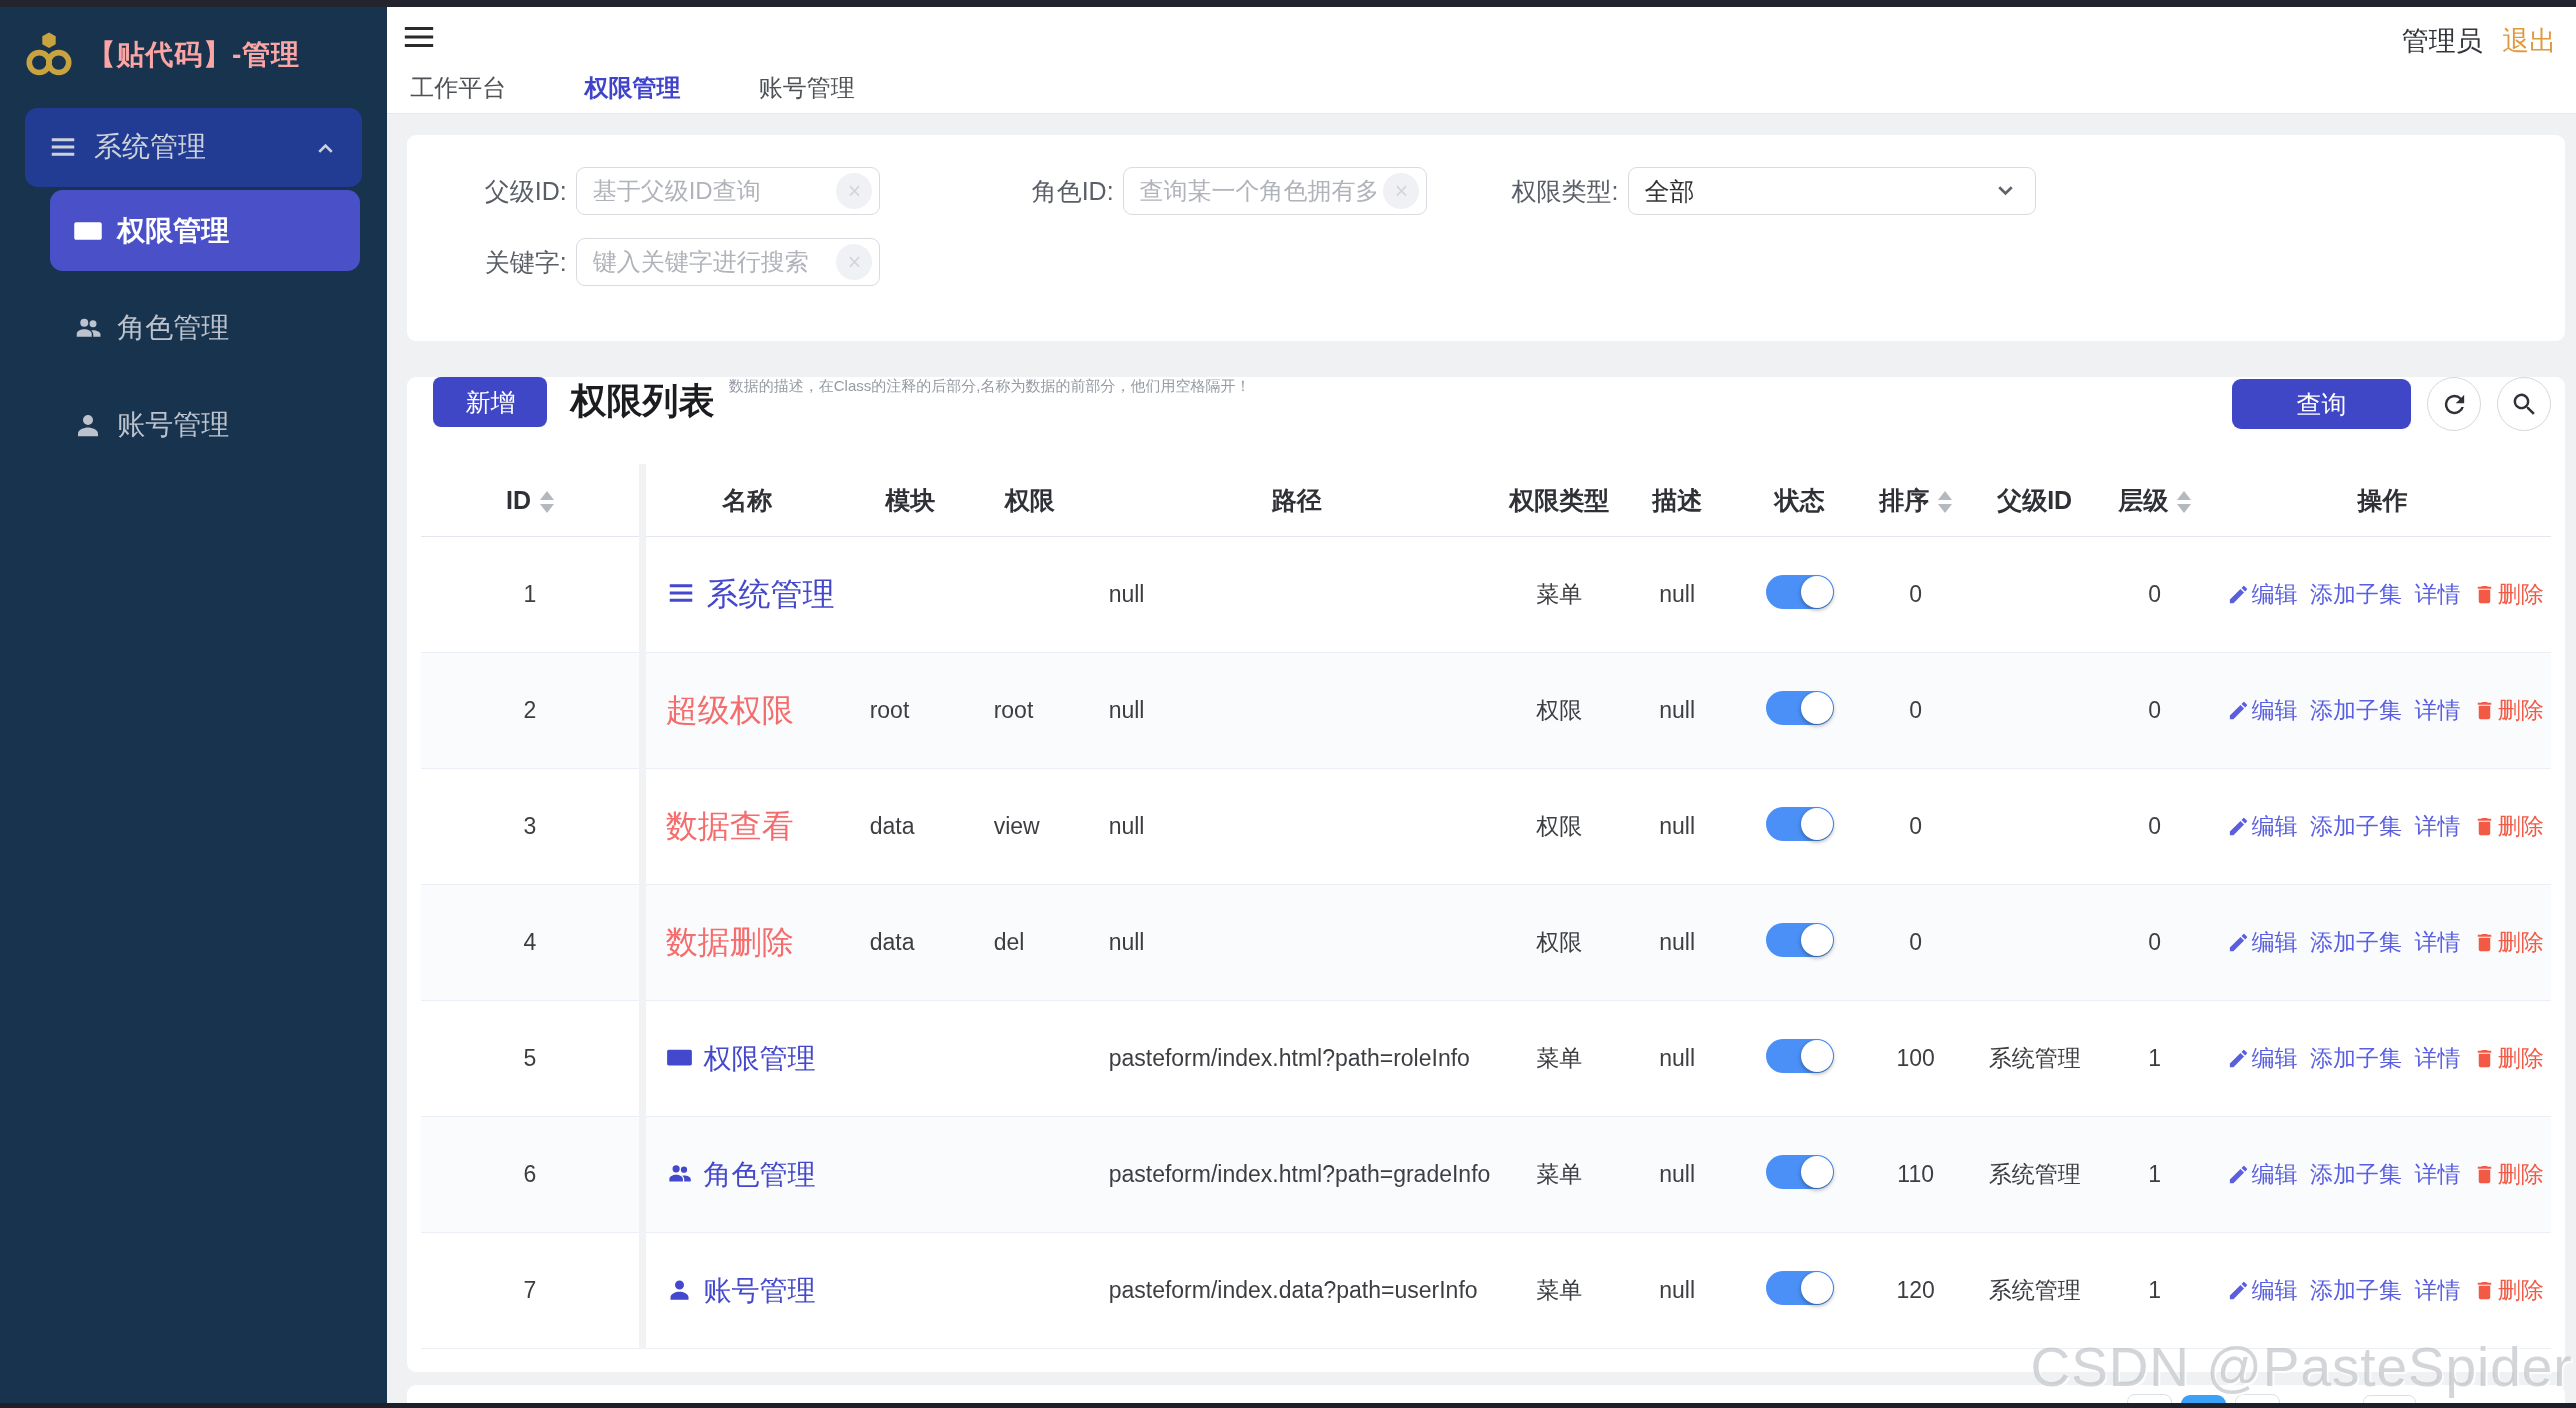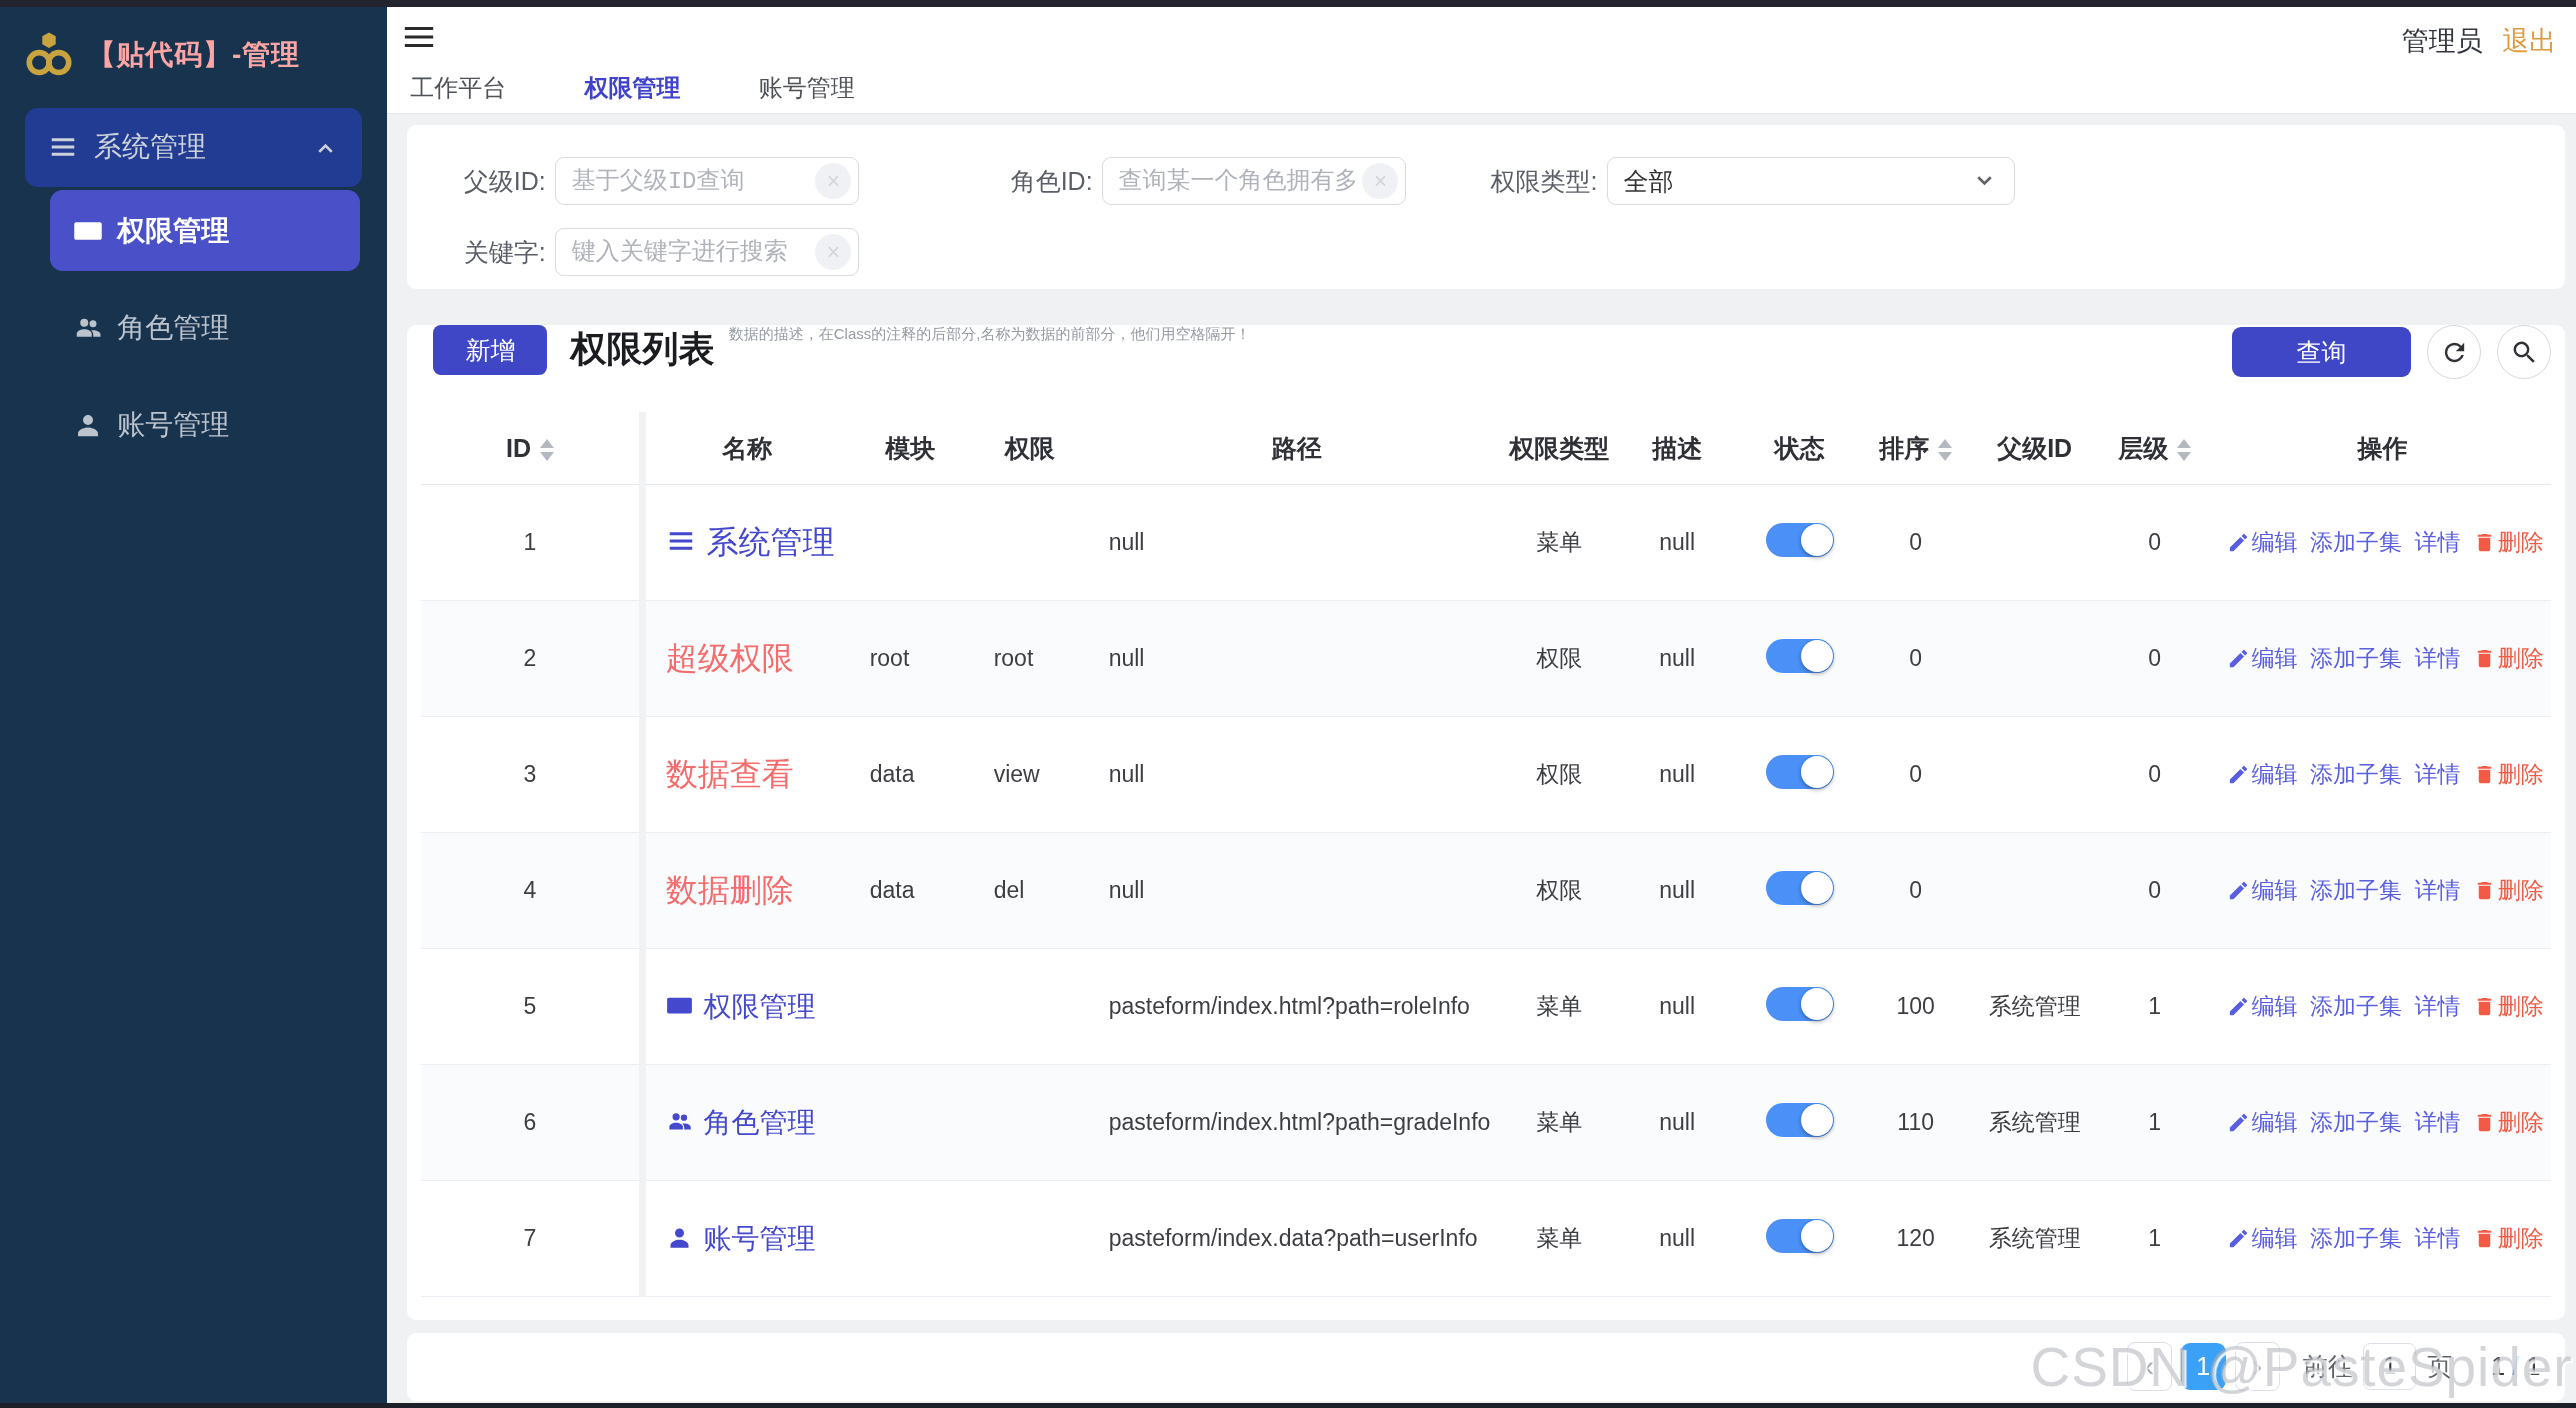--- a/index.html
+++ b/index.html
@@ -39,28 +39,28 @@
   .collapse-btn svg{width:38px;height:34px;}
   .user-area{position:absolute;right:19.7px;top:16px;font-size:27px;display:flex;gap:19.7px;align-items:center;}
   .user-name{color:#32363c;}
   .logout-link{color:#e09a3e;cursor:pointer;}
   .tabs{position:absolute;left:19.7px;bottom:0;height:50px;display:flex;gap:71px;align-items:center;}
   .tab{font-size:24px;color:#4e5156;cursor:pointer;padding:0 3.6px;}
   .tab.active{color:#4144cb;font-weight:bold;}
 
   
   .card{background:#ffffff;border-radius:9px;margin:0 10.7px 0 19.7px;}
-  .filter-card{margin-top:11px;height:164px;padding-left:57px;box-sizing:border-box;}
+  .filter-card{margin-top:21px;height:206px;padding-left:78px;box-sizing:border-box;}
   .f-row{display:flex;align-items:center;height:48px;}
   .f-row.r1{padding-top:32px;}
   .f-row.r2{margin-top:23px;}
   .f-label{font-size:25px;color:#5a5e66;margin-right:9px;white-space:nowrap;}
   .inp-wrap{position:relative;width:304px;height:48px;}
   .inp-wrap input{width:100%;height:100%;box-sizing:border-box;border:0.9px solid #d8dbe0;border-radius:9px;
-    padding:0 50px 0 16px;font-size:24px;color:#333;outline:none;font-family:Liberation Mono, monospace;}
+    padding:0 50px 0 16px;font-size:24px;color:#333;outline:none;font-family:Liberation Sans, sans-serif;}
   .inp-wrap input::placeholder{color:#b0b3ba;}
   .clear-x{position:absolute;right:7.2px;top:6.3px;width:36px;height:36px;border-radius:50%;background:#f0f1f4;
     color:#d2d6dc;font-size:23px;display:flex;align-items:center;justify-content:center;cursor:pointer;}
   .gap1{width:152px;} .gap2{width:85px;}
   .sel{width:408px;height:48px;border:0.9px solid #d8dbe0;border-radius:9px;display:flex;align-items:center;
     padding:0 16px;box-sizing:border-box;font-size:25px;color:#303133;cursor:pointer;}
   .sel .sel-val{flex:1;}
   .sel svg{width:27px;height:27px;color:#5f6368;}
 
   

